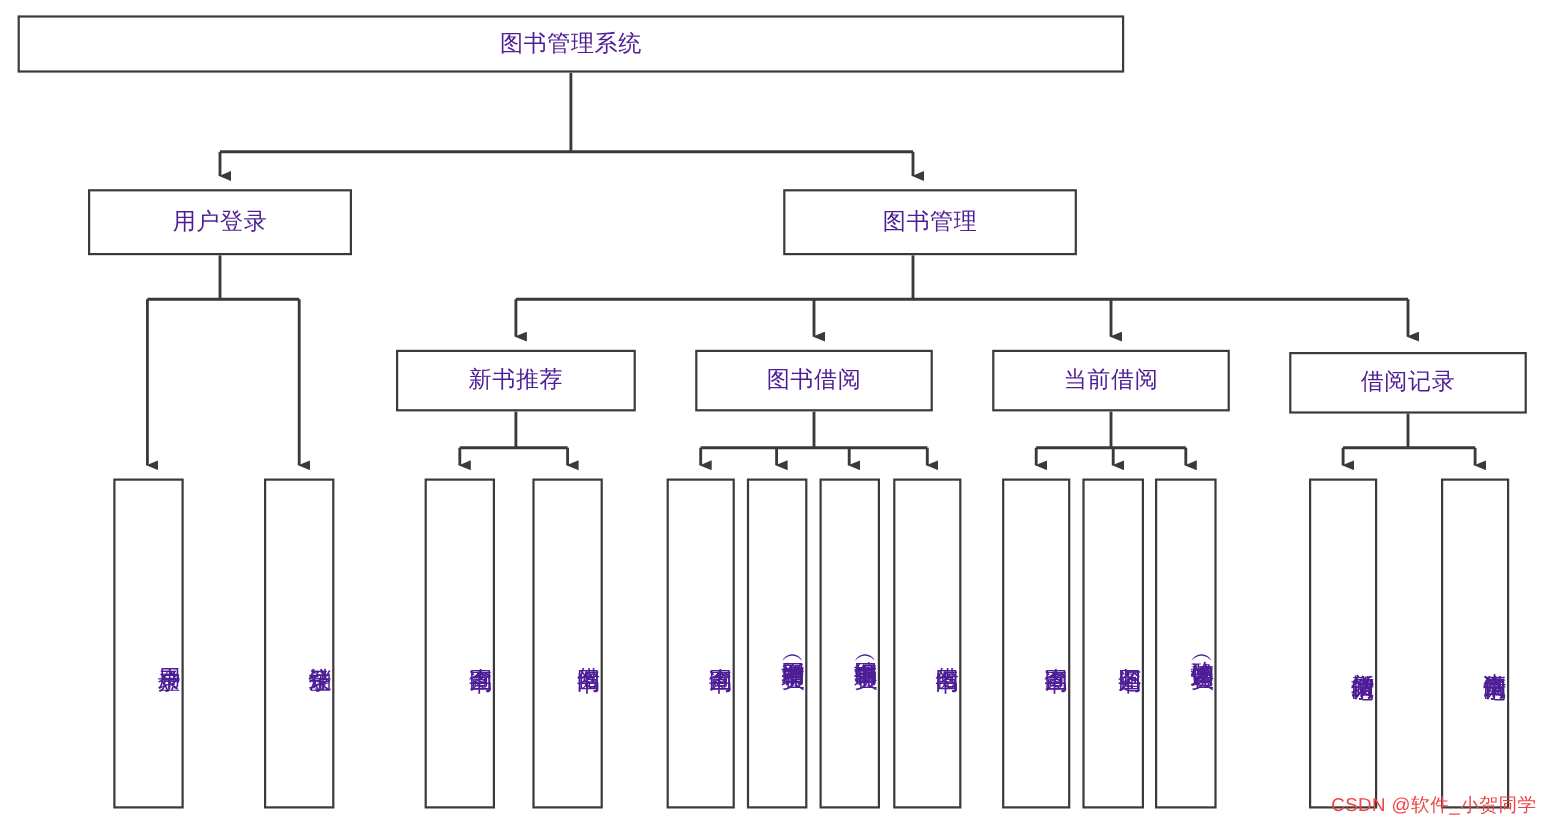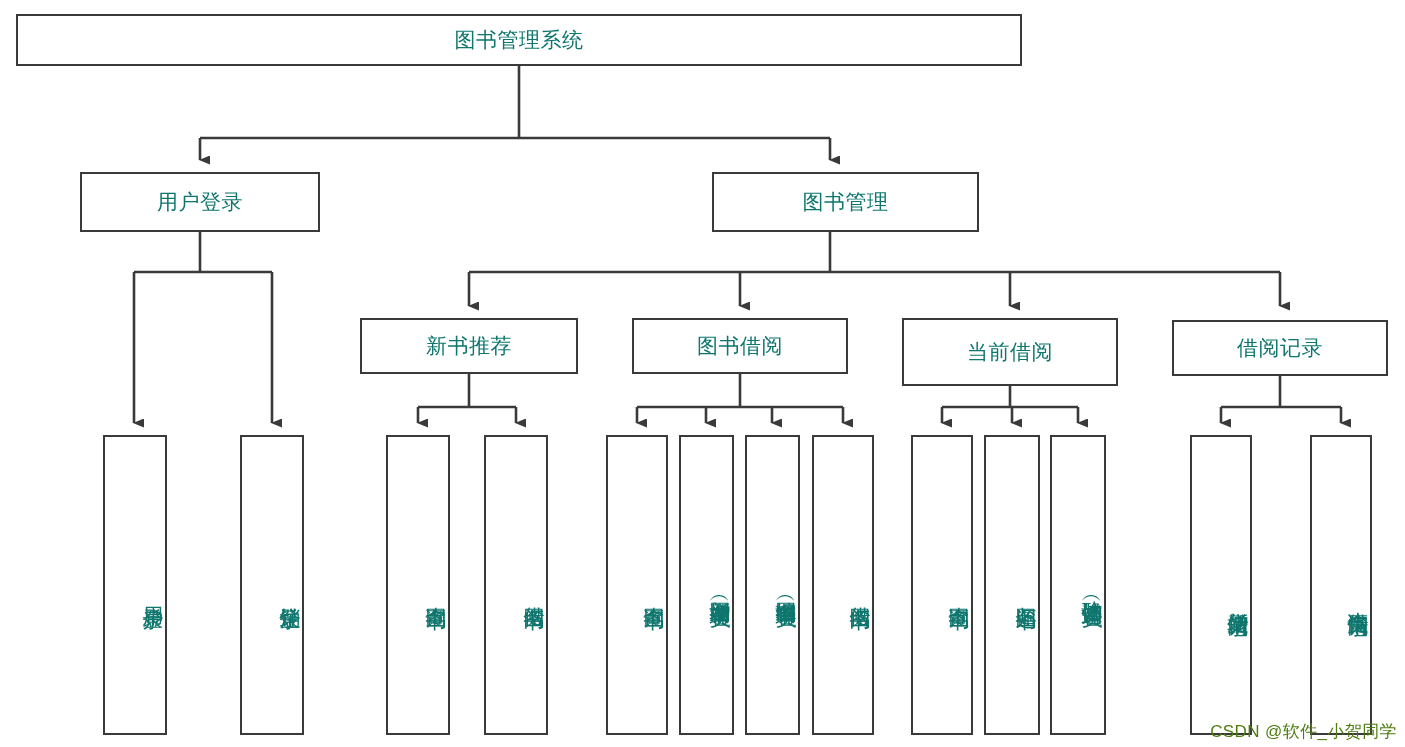--- a/index.html
+++ b/index.html
@@ -26,21 +26,21 @@
     pointer-events: none;
   }
   .node {
     position: absolute;
     box-sizing: border-box;
     border: 2px solid #3a3a3a;
     background: #ffffff;
     display: flex;
     align-items: center;
     justify-content: center;
-    color: #0f766e;
+    color: #4c1d95;
   }
   .node.horiz {
     font-size: 21px;
     letter-spacing: 0.5px;
     line-height: 1.2;
   }
   .node.vert {
     writing-mode: vertical-rl;
     text-orientation: upright;
     font-size: 21px;
@@ -54,21 +54,21 @@
     overflow: hidden;
   }
   .node .label {
     display: block;
   }
   .watermark {
     position: absolute;
     right: 8px;
     bottom: 4px;
     font-size: 17px;
-    color: #4d7c0f;
+    color: #ef4444;
     letter-spacing: 0.4px;
     white-space: nowrap;
     user-select: none;
   }
 </style>
 </head>
 <body>
 
 <div id="canvas">
 
@@ -133,21 +133,21 @@
   <div class="node horiz" style="left:712px; top:172px; width:267px; height:60px;">
     <span class="label">图书管理</span>
   </div>
 
   <div class="node horiz" style="left:360px; top:318px; width:218px; height:56px;">
     <span class="label">新书推荐</span>
   </div>
   <div class="node horiz" style="left:632px; top:318px; width:216px; height:56px;">
     <span class="label">图书借阅</span>
   </div>
-  <div class="node horiz" style="left:902px; top:318px; width:216px; height:68px;">
+  <div class="node horiz" style="left:902px; top:318px; width:216px; height:56px;">
     <span class="label">当前借阅</span>
   </div>
   <div class="node horiz" style="left:1172px; top:320px; width:216px; height:56px;">
     <span class="label">借阅记录</span>
   </div>
 
   <div class="node vert" style="left:103px; top:435px; width:64px; height:300px;">
     <span class="label">用户登录</span>
   </div>
   <div class="node vert" style="left:240px; top:435px; width:64px; height:300px;">

